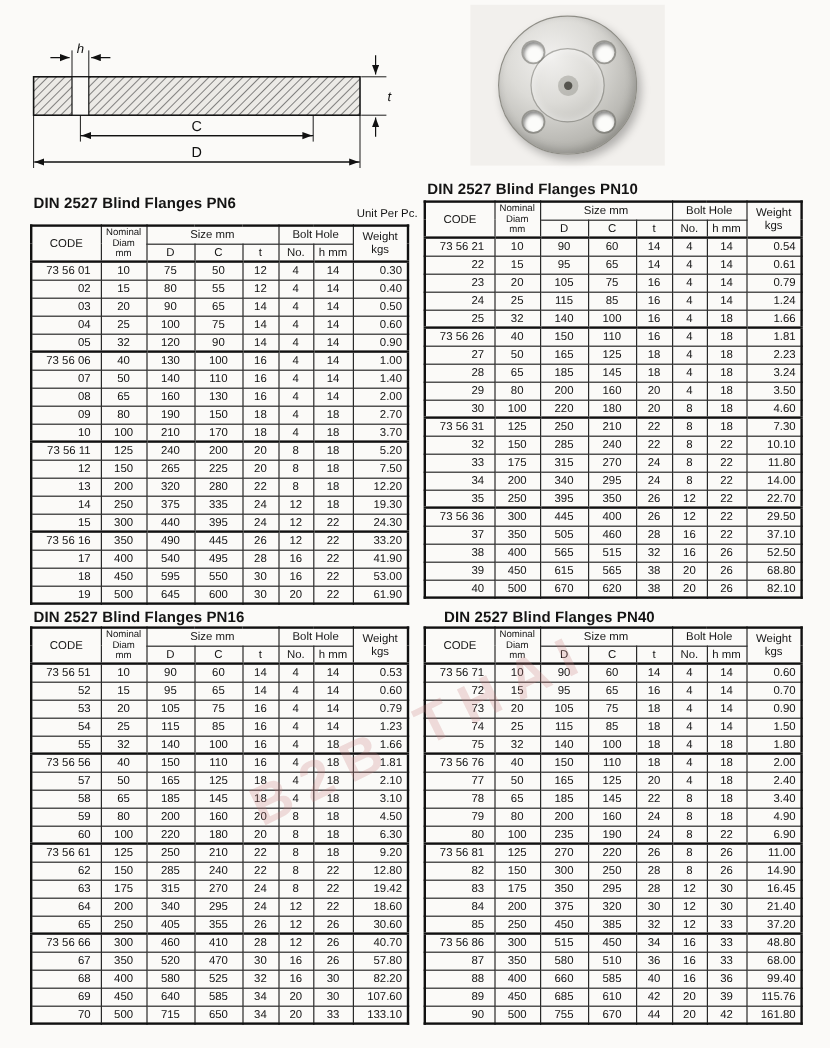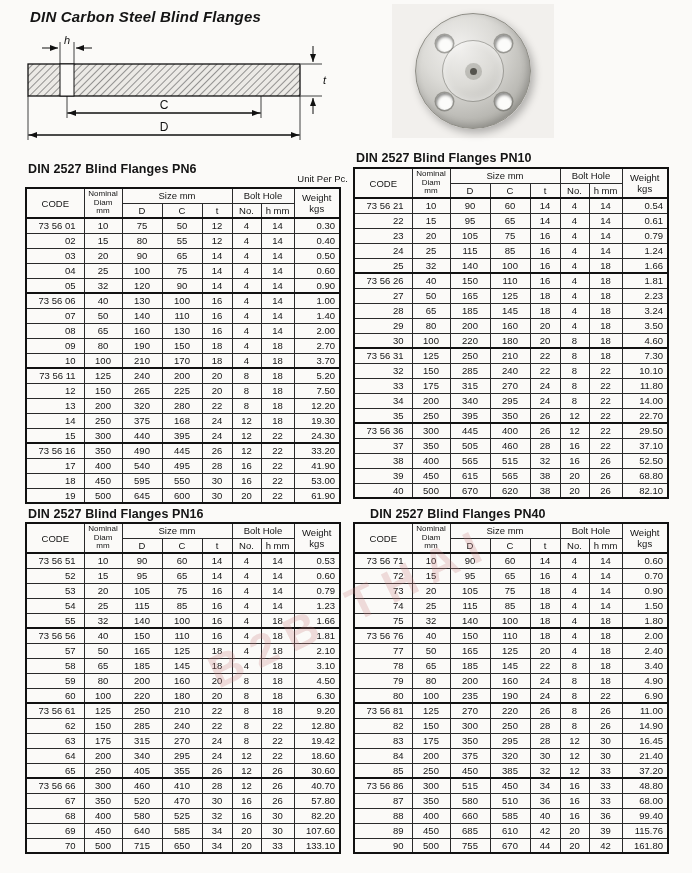--- a/index.html
+++ b/index.html
@@ -45,21 +45,20 @@
     font-size:46px; font-weight:bold; letter-spacing:12px; color:rgba(202,128,128,.26);
     transform:rotate(-26deg); pointer-events:none; }
 
   svg text { font-family:"Liberation Sans", sans-serif; fill:#111; }
 </style>
 </head>
 <body>
 
 <div class="page">
 
-  <h1 class="doc-title">DIN Carbon Steel Blind Flanges</h1>
 
   <div class="diagram">
     <svg width="316" height="122" viewBox="0 0 316 122">
       <defs>
         <pattern id="hatch" width="5" height="5" patternUnits="userSpaceOnUse" patternTransform="rotate(45)">
           <rect width="5" height="5" fill="#eceae6"></rect>
           <line x1="0" y1="0" x2="0" y2="5" stroke="#555" stroke-width="1.2"></line>
         </pattern>
         <marker id="arr" markerWidth="9" markerHeight="7" refX="8" refY="3" orient="auto" markerUnits="userSpaceOnUse">
           <path d="M0,0L8,3L0,6Z" fill="#111"></path>
@@ -273,21 +272,21 @@
             <td>280</td>
             <td>22</td>
             <td>8</td>
             <td>18</td>
             <td class="weight-cell">12.20</td>
           </tr>
           <tr>
             <td class="code-cell">14</td>
             <td>250</td>
             <td>375</td>
-            <td>168</td>
+            <td>335</td>
             <td>24</td>
             <td>12</td>
             <td>18</td>
             <td class="weight-cell">19.30</td>
           </tr>
           <tr>
             <td class="code-cell">15</td>
             <td>300</td>
             <td>440</td>
             <td>395</td>

